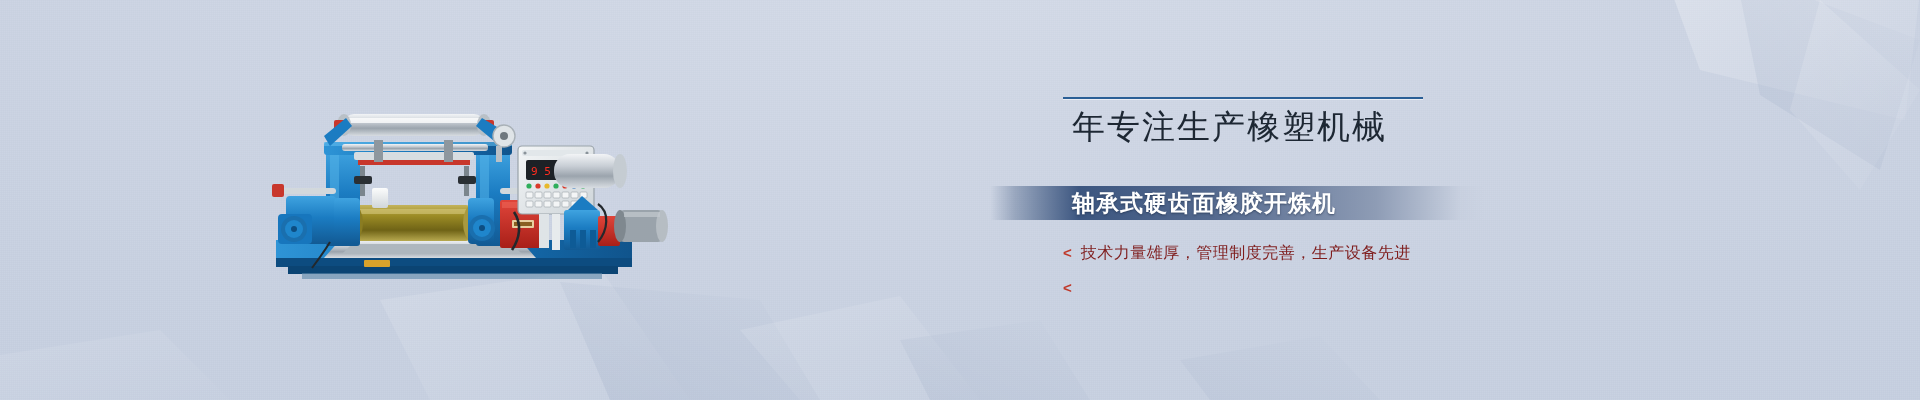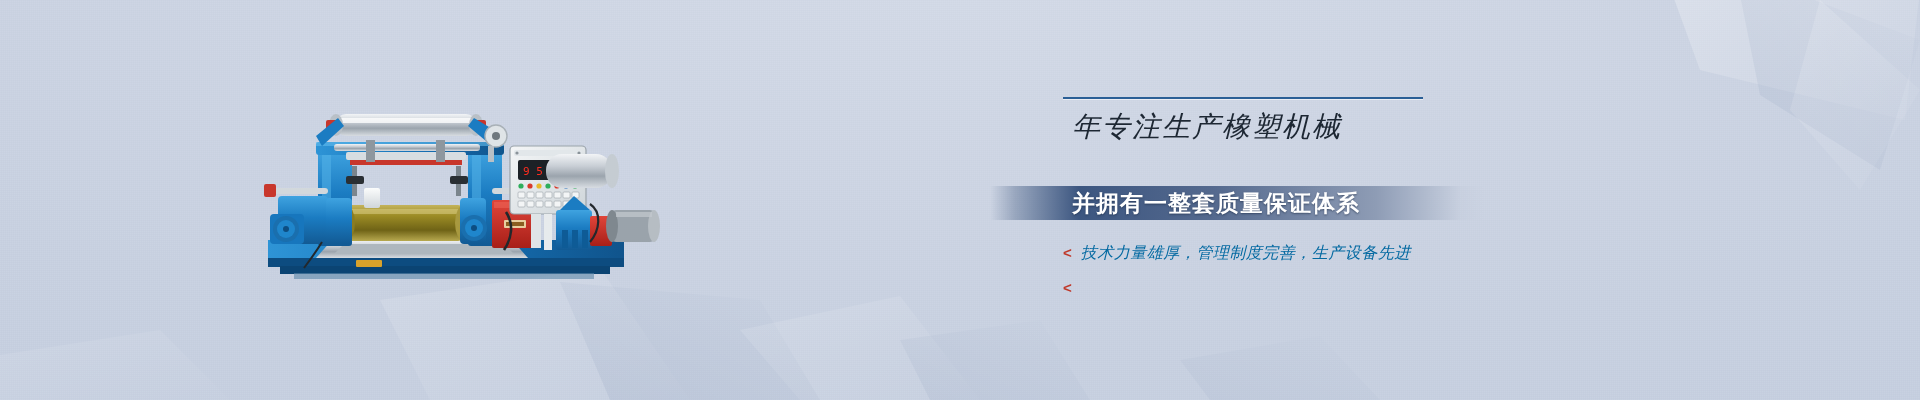--- a/index.html
+++ b/index.html
@@ -28,21 +28,21 @@
       repeating-linear-gradient(0deg, rgba(255,255,255,.035) 0 1px, rgba(0,0,0,.012) 1px 2px),
       repeating-linear-gradient(90deg, rgba(255,255,255,.03) 0 1px, rgba(0,0,0,.01) 1px 2px);
   }
   
   .bg-shapes { position: absolute; inset: 0; }
   .bg-shapes svg { position: absolute; inset: 0; width: 1920px; height: 400px; }
 
   
   .machine-wrap {
     position: absolute;
-    left: 260px; top: 92px;
+    left: 268px; top: 92px;
     width: 400px; height: 190px;
   }
   .machine-wrap svg { display:block; }
 
   
   .headline-rule {
     position: absolute;
     left: 1063px; top: 97px;
     width: 360px; height: 2px;
     background: #2a5f96;
@@ -50,26 +50,25 @@
   .headline-rule::after {
     content: "";
     position: absolute; left: 0; top: 2px;
     width: 100%; height: 1px;
     background: rgba(255,255,255,.55);
   }
   .headline {
     position: absolute;
     left: 1072px; top: 105px;
     font-family: "DejaVu Serif", "Liberation Serif", serif;
-    font-size: 28px;
+    font-size: 33px;
     line-height: 44px;
     letter-spacing: 2px;
     color: #1d2733;
     white-space: nowrap;
-    font-style: italic;
   }
   .subbar {
     position: absolute;
     left: 990px; top: 186px;
     width: 495px; height: 34px;
     background: linear-gradient(90deg,
         rgba(58,84,124,0) 0%,
         rgba(58,84,124,.35) 5%,
         #3c5680 18%,
         #54698e 45%,
@@ -103,22 +102,21 @@
     color: #c0392b;
     font-size: 15px;
     font-weight: bold;
     margin-right: 9px;
     font-family: "Liberation Sans", sans-serif;
   }
   .bullet-text {
     font-size: 16px;
     line-height: 20px;
     letter-spacing: .5px;
-    color: #0369a1;
-    font-style: italic;
+    color: #7f1d1d;
   }
 </style>
 </head>
 <body>
 
 <div id="banner">
 
   <div class="bg-base"></div>
   <div class="bg-noise"></div>
 
@@ -316,21 +314,21 @@
 
       <rect x="96" y="168" width="26" height="7" rx="1" fill="#d9a22b"></rect>
     </svg>
   </div>
 
   <div class="headline-rule"></div>
 
   <div class="headline">年专注生产橡塑机械</div>
 
   <div class="subbar"></div>
-  <div class="subbar-text">并拥有一整套质量保证体系</div>
+  <div class="subbar-text">轴承式硬齿面橡胶开炼机</div>
 
   <div class="bullets">
     <div class="bullet">
       <span class="bullet-mark">&lt;</span>
       <span class="bullet-text">技术力量雄厚，管理制度完善，生产设备先进</span>
     </div>
     <div class="bullet">
       <span class="bullet-mark">&lt;</span>
     </div>
   </div>

